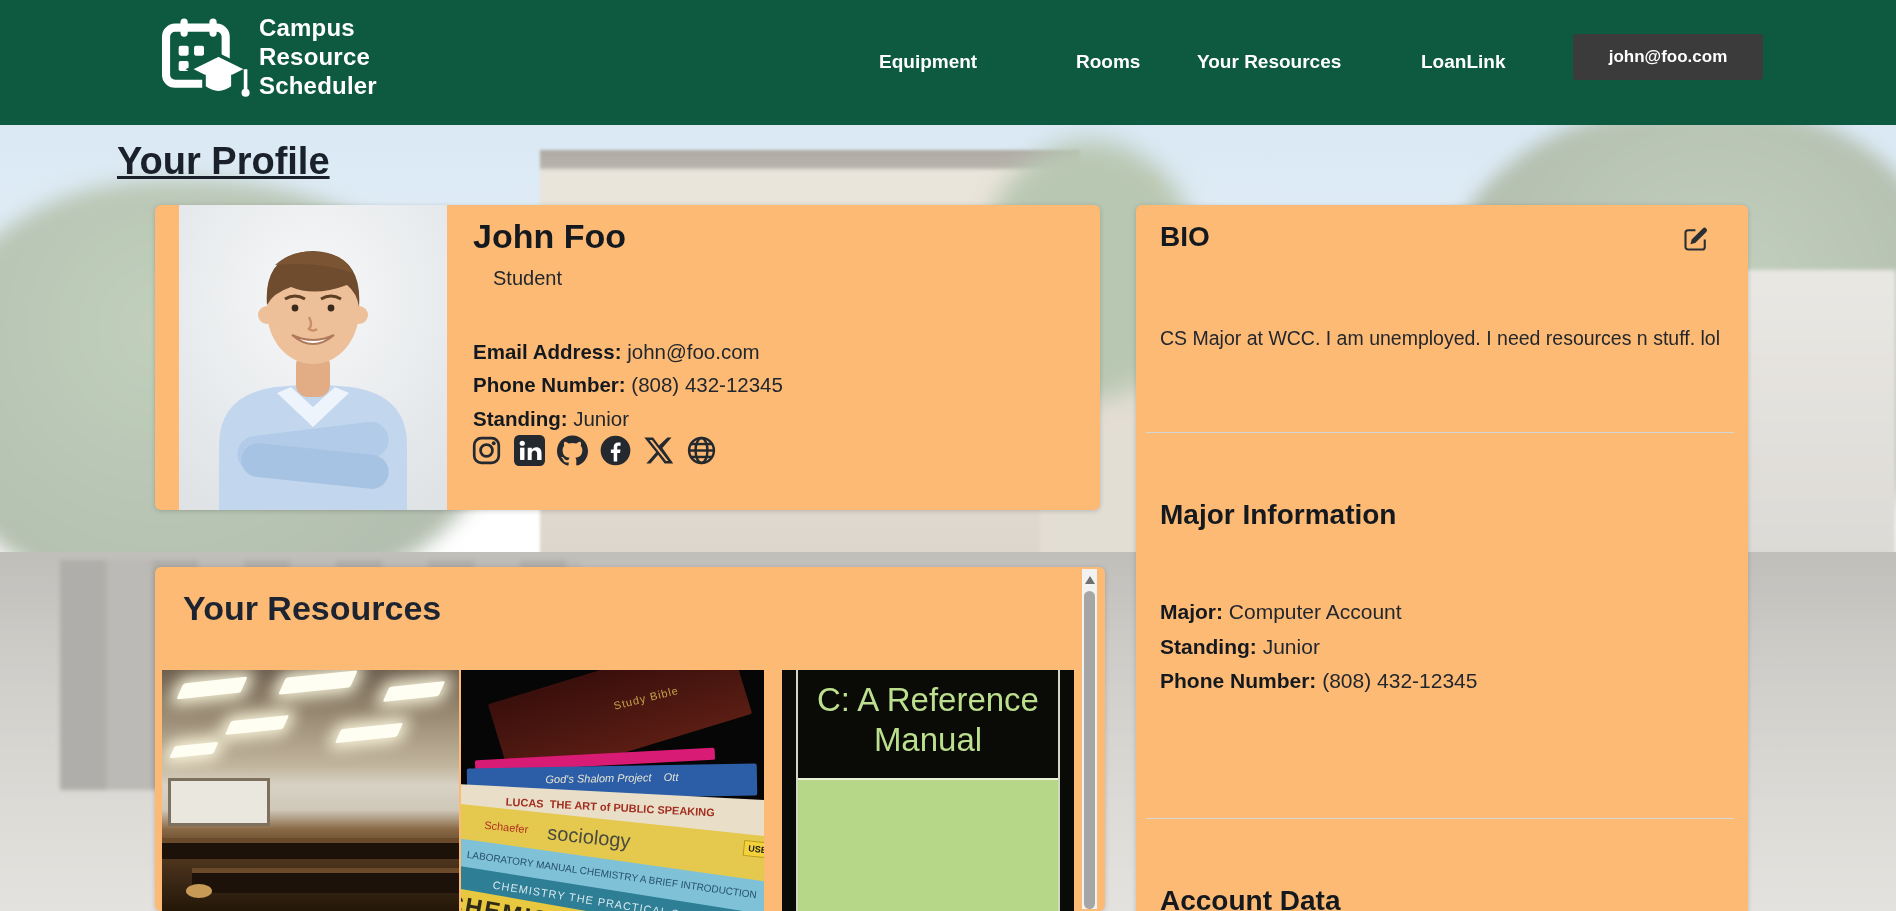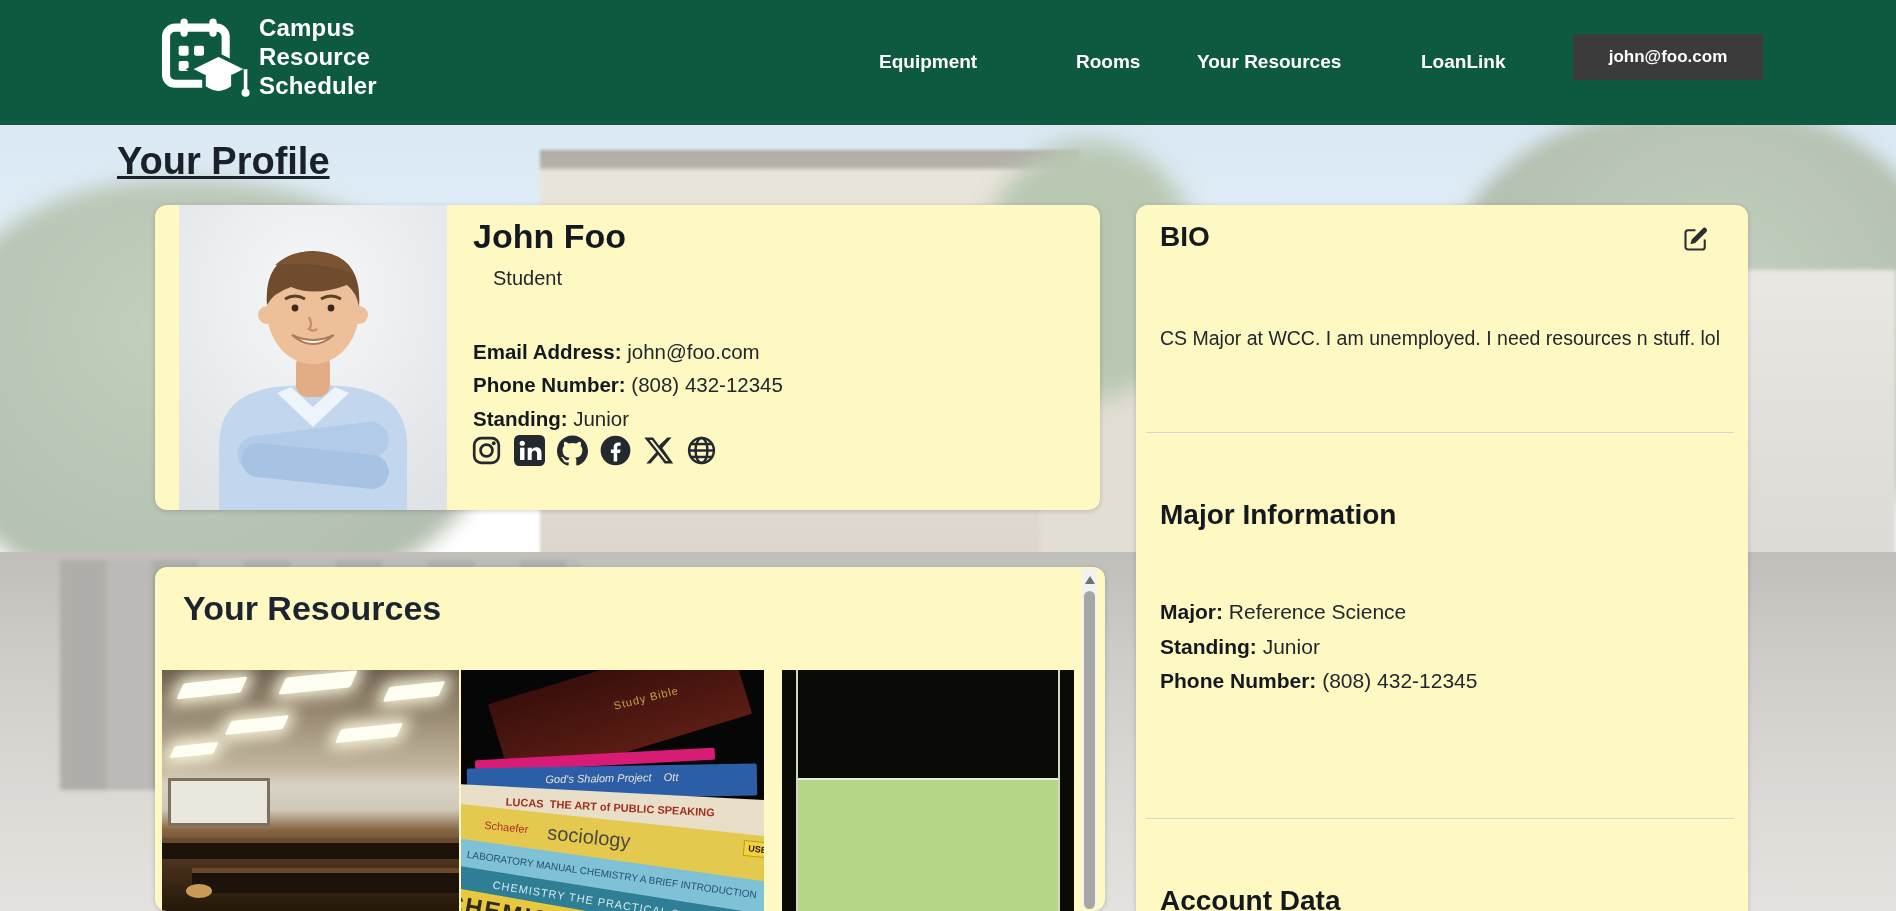--- a/index.html
+++ b/index.html
@@ -40,21 +40,21 @@
   .nav-link{position:absolute;top:51px;color:#fff;font-weight:bold;font-size:19px;
             text-decoration:none;cursor:pointer;}
   .nav-eq{left:879px;} .nav-rooms{left:1076px;} .nav-res{left:1197px;} .nav-loan{left:1421px;}
   .user-btn{position:absolute;left:1573px;top:34px;width:190px;height:46px;background:#3b3b3b;
             color:#fff;font-weight:bold;font-size:17px;border:none;border-radius:3px;
             display:flex;align-items:center;justify-content:center;cursor:pointer;
             font-family:"Liberation Sans",sans-serif;}
 
   
   .page-title{position:absolute;left:117px;top:140px;font-size:38px;font-weight:bold;color:#1a212b;z-index:3;text-decoration:underline;}
-  .card{position:absolute;background:#fef9c3;border-radius:12px;box-shadow:0 1px 5px rgba(0,0,0,.18);z-index:3;}
+  .card{position:absolute;background:#fdba74;border-radius:6px;box-shadow:0 1px 5px rgba(0,0,0,.18);z-index:3;}
 
   
   .profile-card{left:155px;top:205px;width:945px;height:305px;}
   .avatar{position:absolute;left:24px;top:0;width:268px;height:305px;overflow:hidden;}
   .p-name{position:absolute;left:318px;top:12px;font-size:34px;font-weight:bold;color:#14191f;}
   .p-role{position:absolute;left:318px;top:62px;font-size:20px;color:#22272e;margin-left:20px;}
   .p-line{position:absolute;left:318px;font-size:20.5px;color:#22272e;}
   .p-line b{color:#14191f;}
   .p-email{top:135px;} .p-phone{top:168px;} .p-standing{top:202px;}
   .social-row{position:absolute;left:316px;top:230px;display:flex;gap:12px;}
@@ -301,20 +301,24 @@
           </div>
           <div class="bk bk-lblue">LABORATORY MANUAL   CHEMISTRY   A BRIEF INTRODUCTION</div>
           <div class="bk bk-teal">CHEMISTRY   THE PRACTICAL SCIENCE</div>
           <div class="bk bk-yellow2">CHEMISTRY</div>
         </div>
       </div>
 
       <div class="tile tile3">
         <div class="cbook-line" style="left:14px;"></div>
         <div class="cbook-line" style="right:14px;"></div>
+        <div class="cbook-title">
+          <div>C: A Reference</div>
+          <div>Manual</div>
+        </div>
         <div class="cbook-body"></div>
       </div>
     </div>
 
     <div class="scrollbar">
       <div class="scroll-arrow"></div>
       <div class="scroll-thumb"></div>
     </div>
   </div>
 
@@ -325,21 +329,21 @@
         <path d="M11.5 4.5H5.2A2.2 2.2 0 0 0 3 6.7v12.1A2.2 2.2 0 0 0 5.2 21h12.1a2.2 2.2 0 0 0 2.2-2.2v-6.3"></path>
         <path d="M17.8 2.9a2.1 2.1 0 0 1 3 3L11.3 15.4l-4.1 1.1 1.1-4.1z" fill="#2a2f35" stroke="none"></path>
       </svg>
     </button>
     <div class="bio-text">CS Major at WCC. I am unemployed. I need resources n stuff. lol</div>
     <div class="divider div1"></div>
     <div class="oi-title">Major Information</div>
     <div class="oi-fields">
       <div>
         <b>Major:</b>
-        <span>Reference Science</span>
+        <span>Computer Account</span>
       </div>
       <div>
         <b>Standing:</b>
         <span>Junior</span>
       </div>
       <div>
         <b>Phone Number:</b>
         <span>(808) 432-12345</span>
       </div>
     </div>

